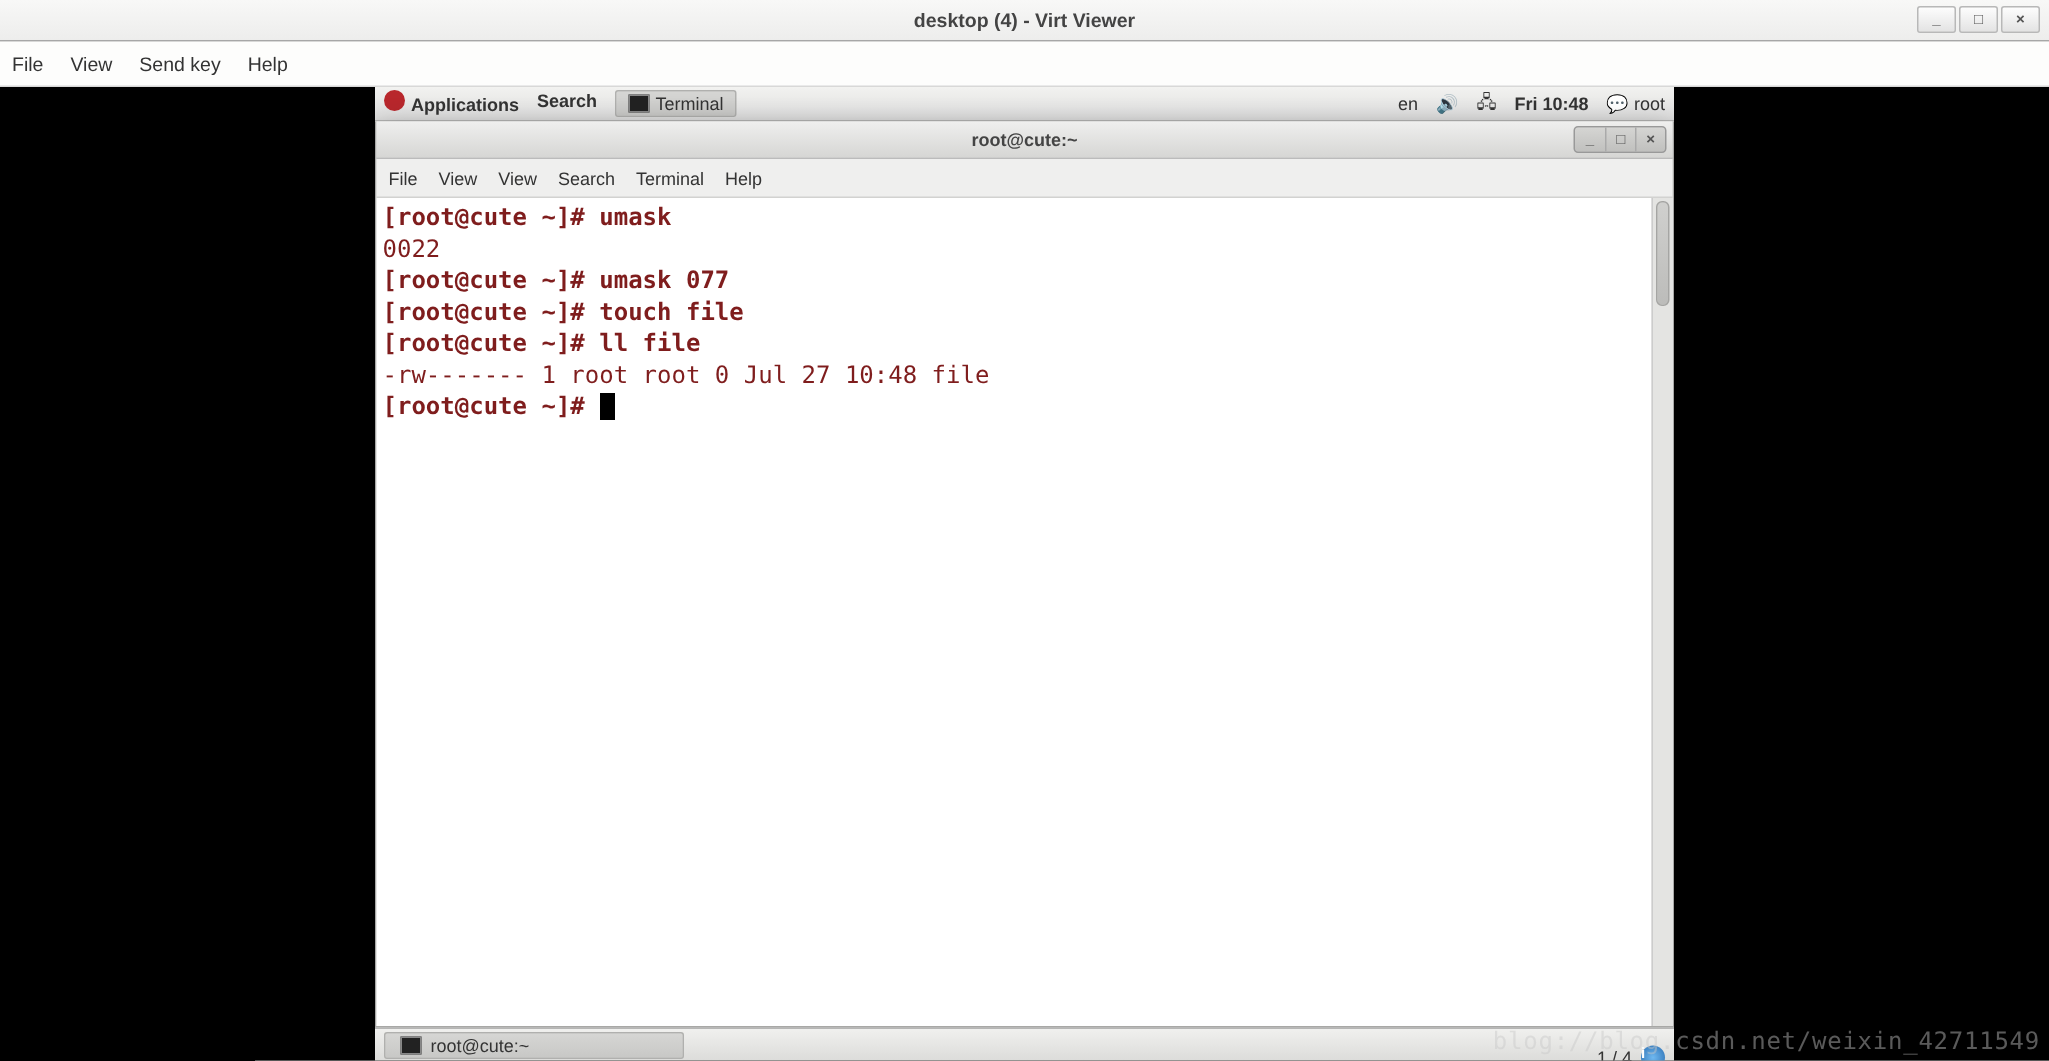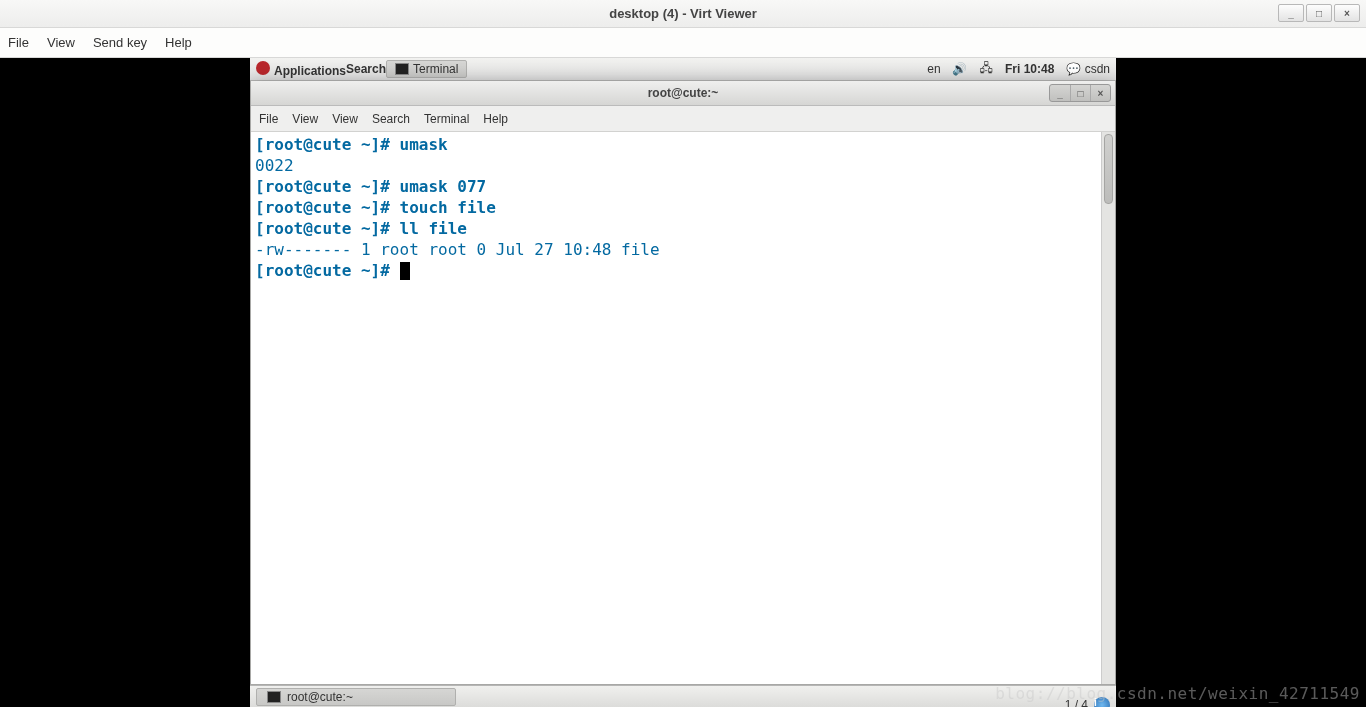--- a/index.html
+++ b/index.html
@@ -40,21 +40,21 @@
   background: #e9e9e7;
 }
 
 
 .gnome-panel {
   height: 23px; background: linear-gradient(#f2f2f0,#dedede);
   border-bottom: 1px solid #b6b6b5;
   display: flex; align-items: center; padding: 0 6px;
   font-size: 12px; color: #333;
 }
-.gnome-panel .left { display: flex; align-items: center; gap: 0; }
+.gnome-panel .left { display: flex; gap: 12px; }
 .gnome-panel .right { margin-left: auto; display: flex; align-items: center; gap: 12px; }
 .hat { width: 14px; height: 14px; border-radius: 50%; background: #b8272c; display: inline-block; margin-right: 4px; }
 .gnome-panel b { font-weight: bold; }
 .task-terminal {
   display: flex; align-items: center; gap: 4px;
   background: linear-gradient(#d6d6d4,#c8c8c6); padding: 1px 8px;
   border: 1px solid #b0b0ae; border-radius: 2px;
 }
 .tiny-term { width: 14px; height: 12px; background: #222; border: 1px solid #888; display:inline-block; }
 
@@ -81,21 +81,21 @@
 }
 .term-winctrls .b:first-child { border-left: none; }
 .term-menubar {
   height: 26px; background: #efefee; display: flex; align-items: center;
   gap: 14px; padding: 0 8px; font-size: 12px; color: #333;
   border-bottom: 1px solid #d2d2d0;
 }
 
 .term-body {
   position: absolute; left: 0; top: 51px; right: 0; bottom: 0;
-  background: #fff; color: #0369a1;
+  background: #fff; color: #7f1d1d;
   font-family: "DejaVu Sans Mono", "Liberation Mono", monospace;
   font-size: 16px; line-height: 21px; padding: 2px 4px;
   white-space: pre; overflow: hidden;
 }
 .term-scrollbar {
   position: absolute; right: 0; top: 0; width: 14px; height: 100%;
   background: #e4e4e2; border-left: 1px solid #ccc;
 }
 .term-scrollbar .thumb {
   position: absolute; left: 2px; right: 2px; top: 2px; height: 70px;
@@ -165,21 +165,21 @@
           <span>Terminal</span>
         </span>
       </div>
       <div class="right">
         <span>en</span>
         <span class="icon">🔊</span>
         <span class="icon">🖧</span>
         <b>Fri 10:48</b>
         <span>
           <span class="icon">💬</span>
-          <span>csdn</span>
+          <span>root</span>
         </span>
       </div>
     </div>
 
     <div class="term-window">
       <div class="term-titlebar">
         <span>root@cute:~</span>
         <div class="term-winctrls">
           <div class="b">_</div>
           <div class="b">□</div>

